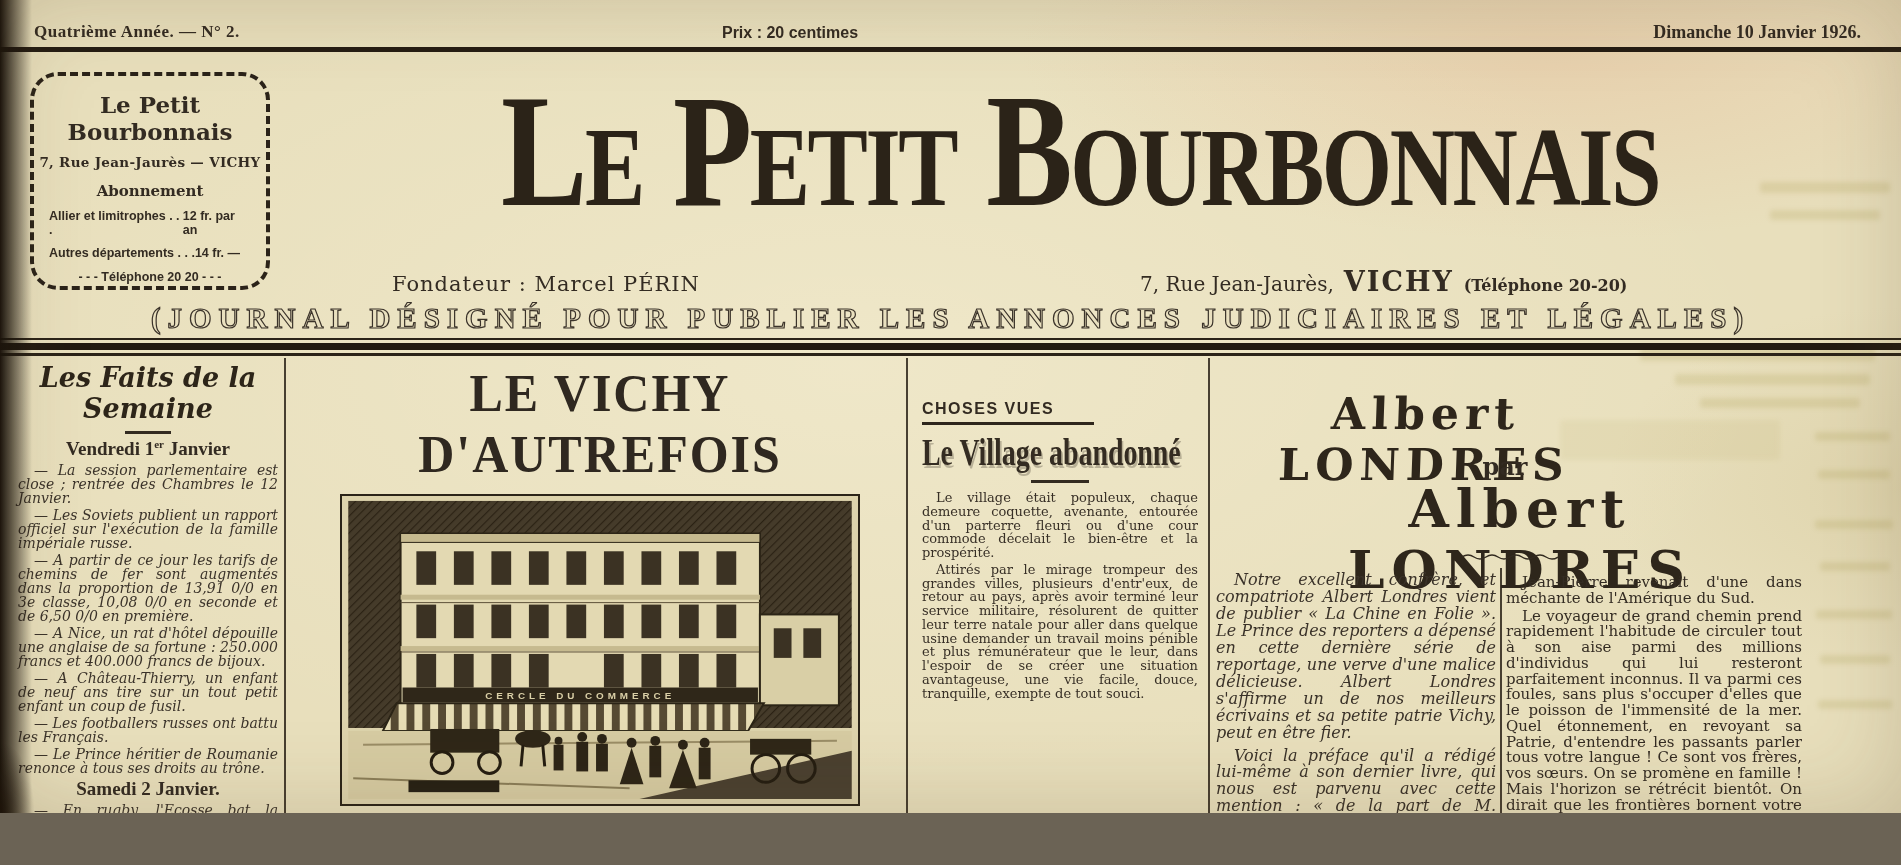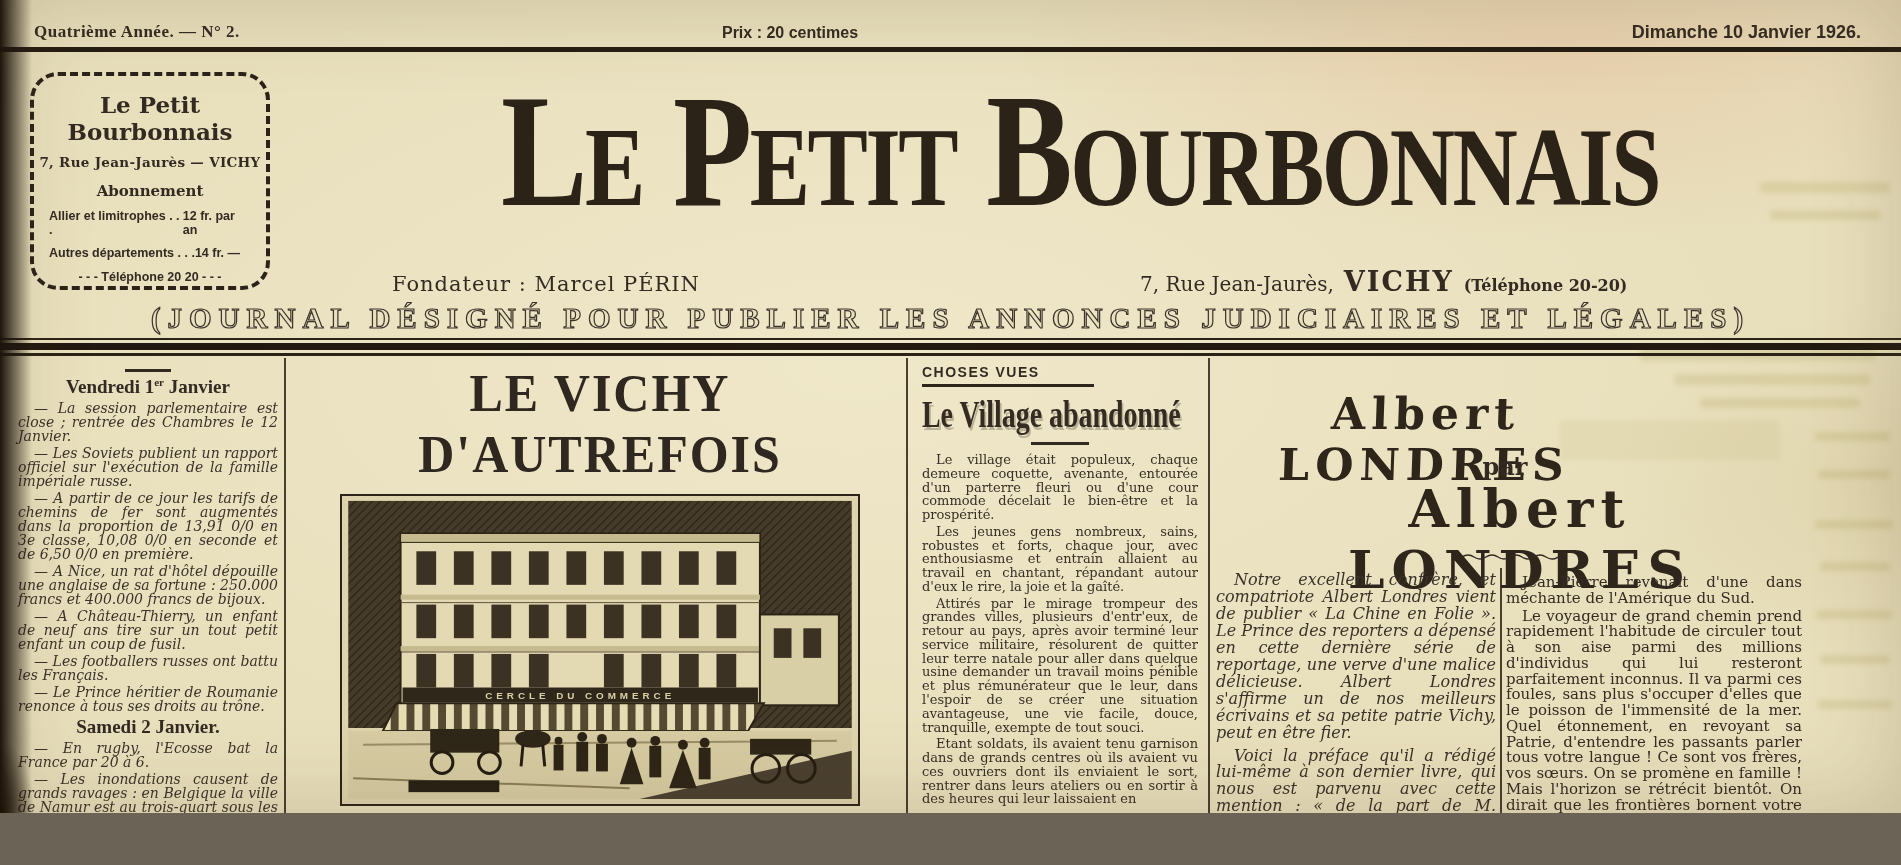--- a/index.html
+++ b/index.html
@@ -32,21 +32,21 @@
   .triple .t1{ height:2px; background:#2b2318; margin-bottom:3px; }
   .triple .t2{ height:7px; background:#221a11; margin-bottom:3px; }
   .triple .t3{ height:3px; background:#2b2318; }
   .vrule{ position:absolute; width:2px; background:rgba(42,34,24,.85); z-index:3; }
 
   
   .issue{ position:absolute; left:34px; top:22px; z-index:3; font-family:"Liberation Serif",serif;
     font-weight:bold; font-size:17px; letter-spacing:.5px; }
   .price{ position:absolute; left:690px; top:24px; width:200px; text-align:center; z-index:3;
     font-family:"Liberation Sans",sans-serif; font-weight:bold; font-size:16px; }
-  .date{ position:absolute; right:40px; top:22px; z-index:3; font-family:Liberation Sans, sans-serif;
+  .date{ position:absolute; right:40px; top:22px; z-index:3; font-family:Liberation Serif, serif;
     font-weight:bold; font-size:18px;text-align:center; }
 
   
   .subbox{ position:absolute; left:30px; top:72px; width:240px; height:218px; z-index:3;
     border:4px dashed #2b2319; border-radius:28px; text-align:center; padding-top:15px; }
   .subbox .bt{ font-size:23px; font-weight:bold; }
   .subbox .ba{ font-size:13.5px; font-weight:bold; margin-top:9px; letter-spacing:.3px; }
   .subbox .bh{ font-size:15px; font-weight:bold; margin-top:12px; }
   .brow{ display:flex; justify-content:flex-start; padding:0 15px; margin-top:9px;
     font-family:"Liberation Sans",sans-serif; font-weight:bold; font-size:12.5px; text-align:left; }
@@ -79,22 +79,22 @@
   .col-vichy{ position:absolute; left:294px; top:366px; width:612px; text-align:center; z-index:3; }
   .vichy-title{ font-family:"Liberation Serif",serif; font-weight:bold; font-size:50px;
     letter-spacing:2px; color:#2f2820; transform:scaleY(1.05); }
   .engraving{ margin:12px auto 0; display:block; width:520px; height:312px; border:2px solid #2b2418;
     background:#ddd3ac; }
   .cap1{ margin-top:8px; font-weight:bold; font-size:21px; color:#2f2820; }
   .cap2{ margin-top:2px; font-weight:bold; font-size:20px; color:#2f2820; }
 
   
   .col-choses{ position:absolute; left:916px; top:364px; width:288px; padding:0 6px; z-index:3; }
-  .kicker{ font-family:"Liberation Sans",sans-serif; font-weight:bold; font-size:14px;
-    letter-spacing:1.5px; padding-bottom:4px; border-bottom:3px solid #2e261c; width:172px; }
+  .kicker{ font-family:"Liberation Sans",sans-serif; font-weight:bold; font-size:16px;
+    letter-spacing:1.5px; padding-bottom:4px; border-bottom:3px solid #2e261c; width:172px;margin-top:36px; }
   .choses-title{ margin-top:9px; font-family:"Liberation Serif",serif; font-weight:bold; font-size:34px;
     white-space:nowrap; color:#342c22; text-shadow:2px 2px 0 rgba(52,44,34,.28);
     transform:scale(.82,1.12); transform-origin:left; }
   .choses-divider{ width:58px; height:3px; background:#332b20; margin:8px auto; }
   .cpar{ font-size:13px; line-height:1.06; text-align:justify; text-indent:14px; margin-bottom:3px; color:#372f26; }
 
   
   .al-line1{ position:absolute; left:1215px; top:388px; width:420px; z-index:3; text-align:center;
     font-weight:bold; font-size:44px; letter-spacing:6px; color:#2e261b; transform:skewX(-2deg); }
   .al-par{ position:absolute; left:1455px; top:452px; width:100px; z-index:3; text-align:center;
@@ -163,20 +163,21 @@
       <div class="t3"></div>
   </div>
 
   <div class="vrule" style="left:284px; top:358px; height:507px;"></div>
   <div class="vrule" style="left:906px; top:358px; height:507px;"></div>
   <div class="vrule" style="left:1208px; top:358px; height:507px;"></div>
   <div class="vrule" style="left:1500px; top:568px; height:297px;"></div>
   <div class="vrule" style="left:610px; top:848px; height:17px;"></div>
 
   <section class="col-faits">
+    <div class="faits-title">Les Faits de la Semaine</div>
     <div class="faits-underline"></div>
     <div class="day-head"><span>Vendredi 1</span><sup>er</sup><span> Janvier</span></div>
     <p class="fitem">— La session parlementaire est close ; rentrée des Chambres le 12 Janvier.</p>
     <p class="fitem">— Les Soviets publient un rapport officiel sur l'exécution de la famille impériale russe.</p>
     <p class="fitem">— A partir de ce jour les tarifs de chemins de fer sont augmentés dans la proportion de 13,91 0/0 en 3e classe, 10,08 0/0 en seconde et de 6,50 0/0 en première.</p>
     <p class="fitem">— A Nice, un rat d'hôtel dépouille une anglaise de sa fortune : 250.000 francs et 400.000 francs de bijoux.</p>
     <p class="fitem">— A Château-Thierry, un enfant de neuf ans tire sur un tout petit enfant un coup de fusil.</p>
     <p class="fitem">— Les footballers russes ont battu les Français.</p>
     <p class="fitem">— Le Prince héritier de Roumanie renonce à tous ses droits au trône.</p>
     <div class="day-head">Samedi 2 Janvier.</div>
@@ -280,23 +281,21 @@
     <div class="cap1">Le Café Riche et le Cercle du Commerce en 1882</div>
     <div class="cap2">-( Aujourd'hui le " High Life " )-</div>
 
   </section>
 
   <section class="col-choses">
     <div class="kicker">CHOSES VUES</div>
     <div class="choses-title">Le Village abandonné</div>
     <div class="choses-divider"></div>
     <p class="cpar">Le village était populeux, chaque demeure coquette, avenante, entourée d'un parterre fleuri ou d'une cour commode décelait le bien-être et la prospérité.</p>
-    <p class="cpar">Les jeunes gens nombreux, sains, robustes et forts, chaque jour, avec enthousiasme et entrain allaient au travail en chantant, répandant autour d'eux le rire, la joie et la gaîté.</p>
     <p class="cpar">Attirés par le mirage trompeur des grandes villes, plusieurs d'entr'eux, de retour au pays, après avoir terminé leur service militaire, résolurent de quitter leur terre natale pour aller dans quelque usine demander un travail moins pénible et plus rémunérateur que le leur, dans l'espoir de se créer une situation avantageuse, une vie facile, douce, tranquille, exempte de tout souci.</p>
-    <p class="cpar">Etant soldats, ils avaient tenu garnison dans de grands centres où ils avaient vu ces ouvriers dont ils enviaient le sort, rentrer dans leurs ateliers ou en sortir à des heures qui leur laissaient en</p>
   </section>
 
   <div class="al-line1">Albert LONDRES</div>
   <div class="al-par">par</div>
   <div class="al-line2">Albert LONDRES</div>
   <svg class="wavy" viewBox="0 0 96 8">
     <path d="M0 4 Q6 0 12 4 T24 4 T36 4 T48 4 T60 4 T72 4 T84 4 T96 4" stroke="#332b20" fill="none" stroke-width="1.5"></path>
   </svg>
   <section class="col-lon-left">
     <p class="lpar">Notre excellent confrère, et compatriote Albert Londres vient de publier « La Chine en Folie ». Le Prince des reporters a dépensé en cette dernière série de reportage, une verve d'une malice délicieuse. Albert Londres s'affirme un de nos meilleurs écrivains et sa petite patrie Vichy, peut en être fier.</p>

